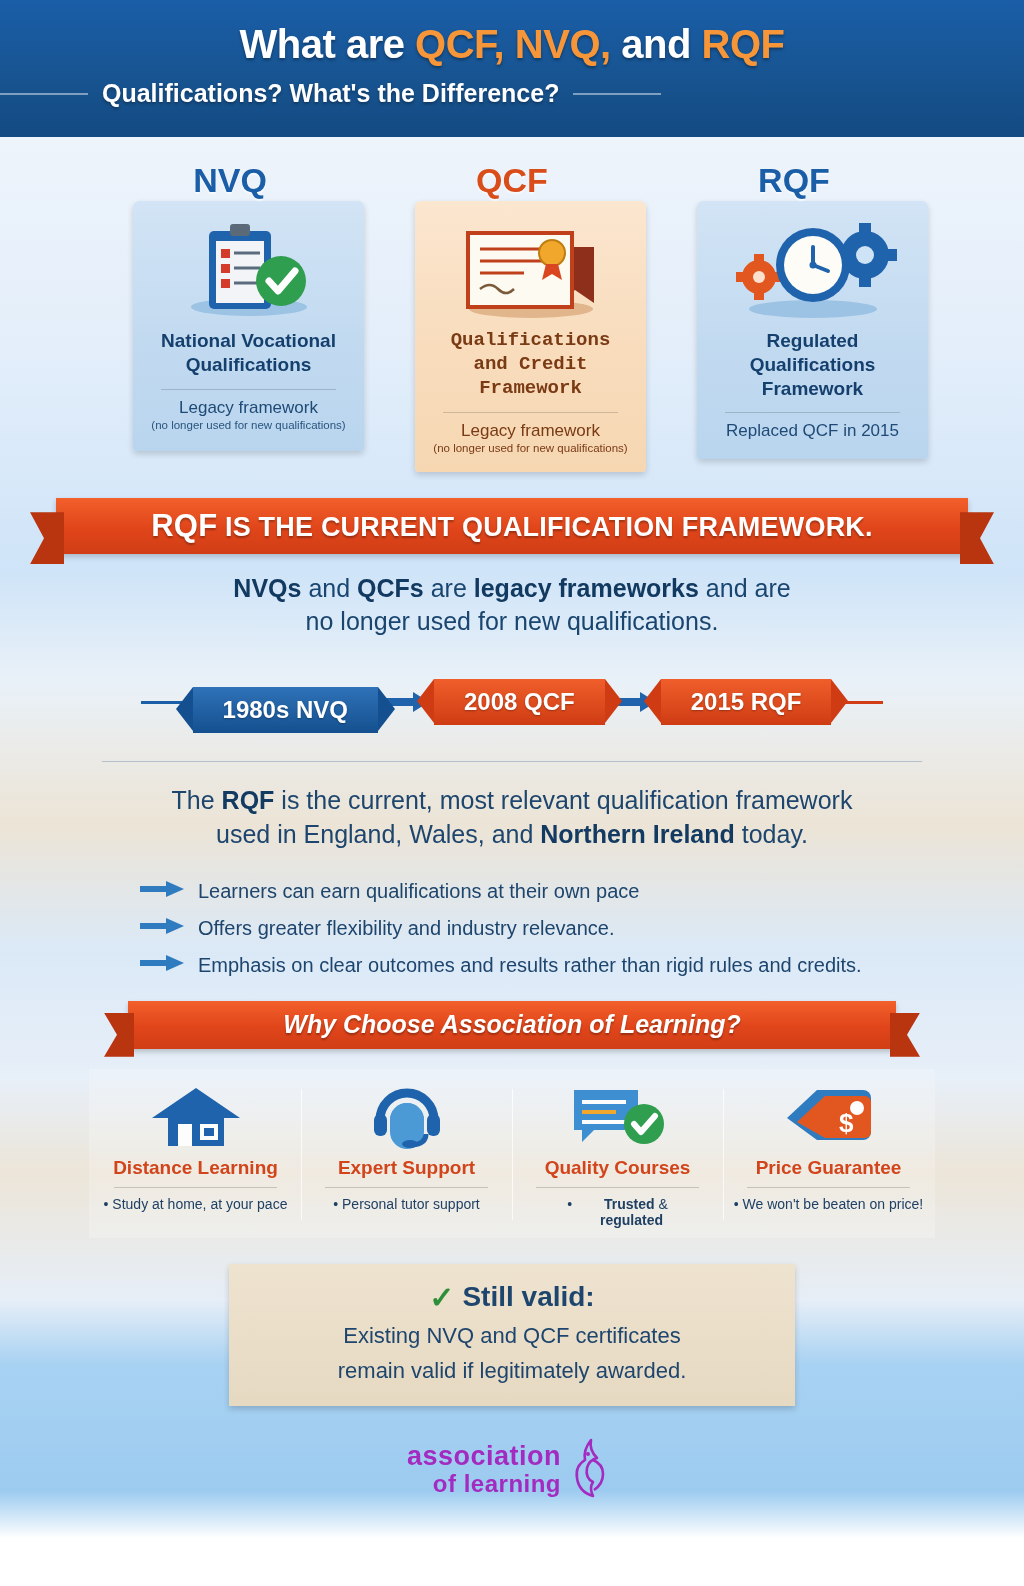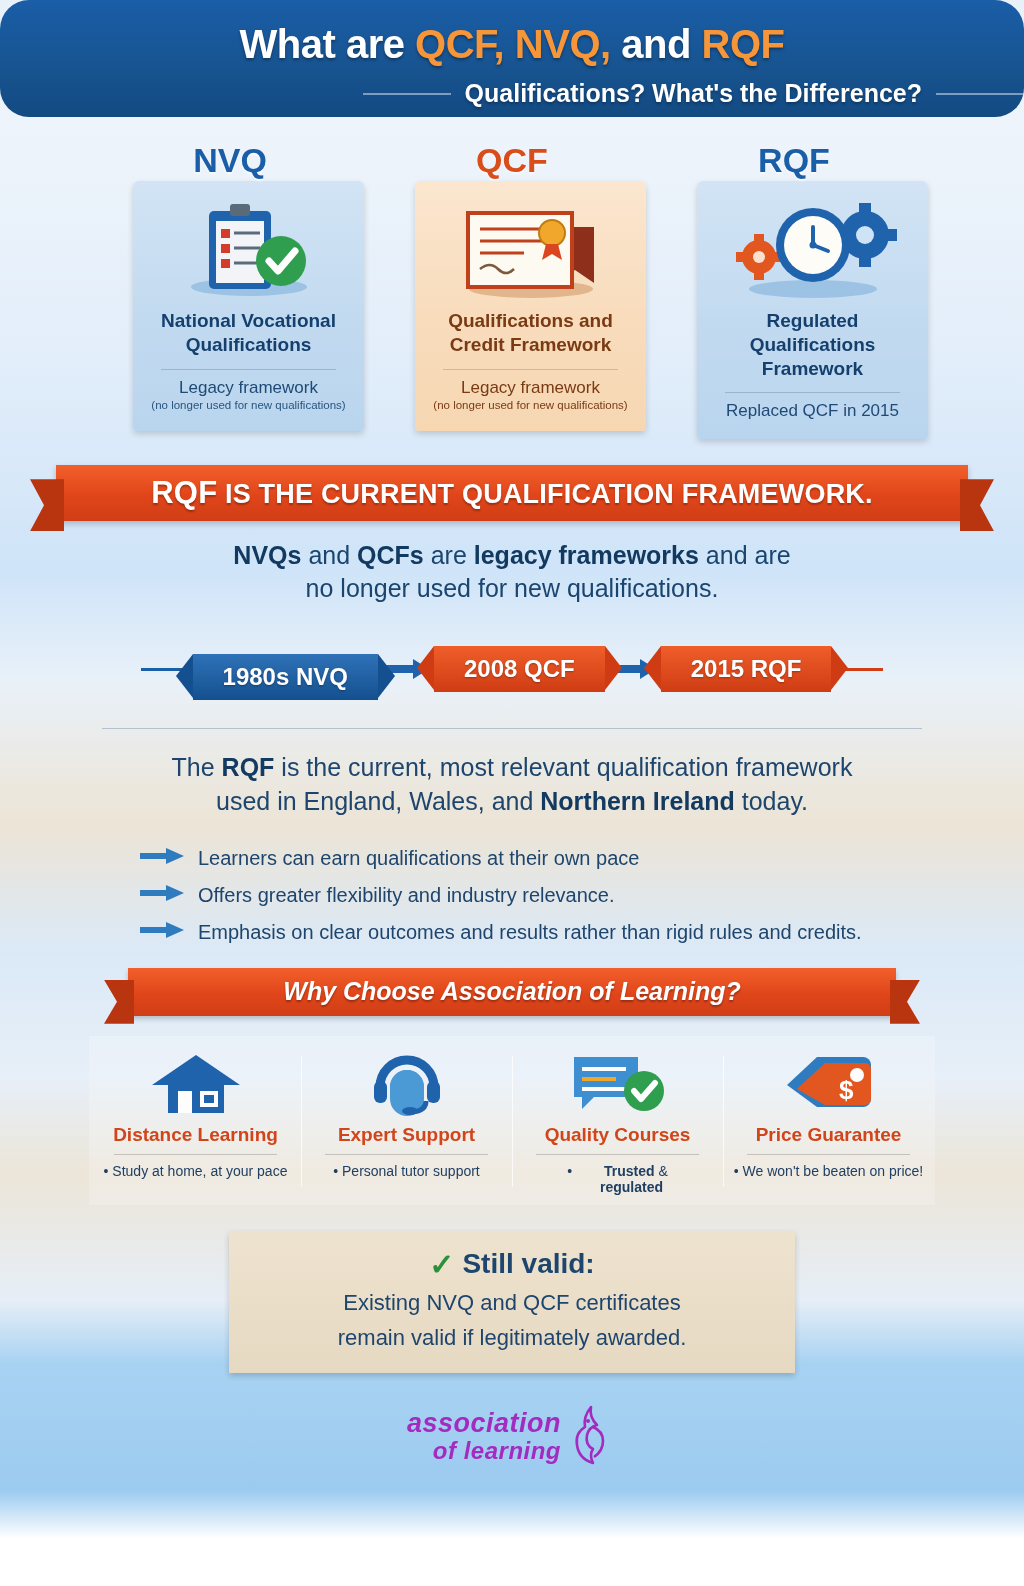--- a/index.html
+++ b/index.html
@@ -27,39 +27,38 @@
         #e6eef7 82%,
         #a8d2f2 86%,
         #9ccbf0 94%,
         #ffffff 97%,
         #ffffff 100%);
   }
 
   
   .header {
     position: relative;
-    height: 117px;
+    height: 137px;
     background: linear-gradient(180deg,#1a5ea8 0%, #17538f 60%, #134a82 100%);
     text-align: center;
     padding-top: 22px;
-    border-radius: 29px;
   }
   .header h1 {
     font-size: 40px;
     color: #ffffff;
     font-weight: bold;
     letter-spacing: -0.5px;
     text-shadow: 0 2px 3px rgba(0,0,0,.35);
   }
   .header h1 .orange { color: #f79639; }
   .header .sub-wrap {
     margin-top: 12px;
     display: flex;
     align-items: center;
-    justify-content: flex-end;
+    justify-content: flex-start;
     gap: 14px;
   }
   .header .sub-wrap .rule {
     height: 2px; width: 88px; background: rgba(255,255,255,.45);
   }
   .header h2 {
     font-size: 25px; color: #fff; font-weight: bold;
     text-shadow: 0 2px 3px rgba(0,0,0,.3);
   }
 
@@ -99,21 +98,21 @@
   }
   .card.nvq .card-body { background: linear-gradient(180deg,#d2e4f5 0%, #c2daf0 55%, #b9d5ee 100%); }
   .card.qcf .card-body { background: linear-gradient(180deg,#fbe6cf 0%, #f8dcbc 55%, #f6d7b2 100%); }
   .card.rqf .card-body { background: linear-gradient(180deg,#d2e4f5 0%, #c2daf0 55%, #b9d5ee 100%); }
 
   .card-icon { height: 108px; display: flex; align-items: center; justify-content: center; }
   .card-name {
     font-size: 19px; font-weight: bold; color: #15406e;
     text-align: center; line-height: 1.25; margin-top: 6px;
   }
-  .card.qcf .card-name { color: #7a3a14; }
+  .card.qcf .card-name { color: #7a3a14; font-family: Liberation Mono, monospace; }
   .card-divider {
     width: 86%; height: 1px; background: rgba(0,0,0,.16);
     margin: 12px auto 8px auto;
   }
   .card-note { font-size: 17px; color: #1f4a76; text-align: center; }
   .card.qcf .card-note { color: #7a3a14; }
   .card-subnote { font-size: 11.5px; color: #2a557f; text-align: center; margin-top: 1px; }
   .card.qcf .card-subnote { color: #7a3a14; }
 
   
@@ -225,21 +224,21 @@
     font-size: 28px; font-weight: bold; color: #1d456d;
     display: flex; align-items: center; justify-content: center; gap: 8px;
   }
   .valid-check { color: #2e8f3a; font-size: 30px; font-weight: bold; }
   .valid-text { font-size: 22px; color: #1d456d; line-height: 1.35; margin-top: 6px; }
 
   
   .footer {
     margin-top: 30px; display: flex; align-items: center; justify-content: center; gap: 10px;
   }
-  .logo-text { text-align: right; line-height: 1.05; font-style: italic; }
+  .logo-text { text-align: right; line-height: 1.05; }
   .logo-text .l1 { font-size: 27px; font-weight: bold; color: #a32bbf; letter-spacing: .5px; }
   .logo-text .l2 { font-size: 24px; font-weight: bold; color: #a32bbf; letter-spacing: .5px; }
 </style>
 </head>
 <body>
 
 <div class="page">
 
   <div class="header">
     <h1>

